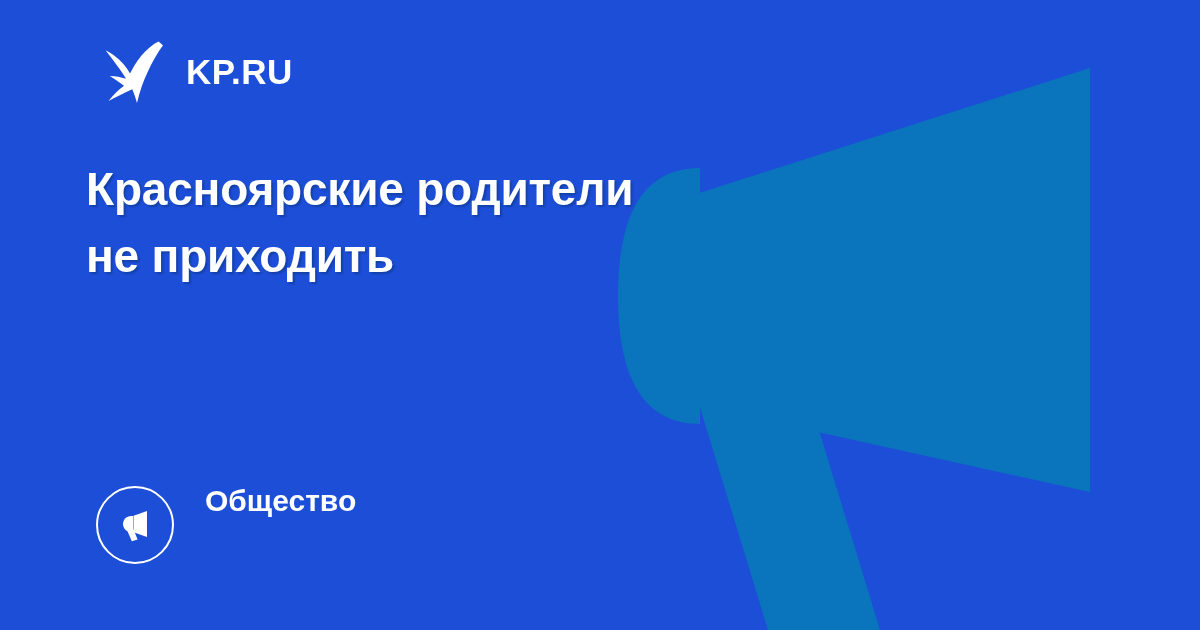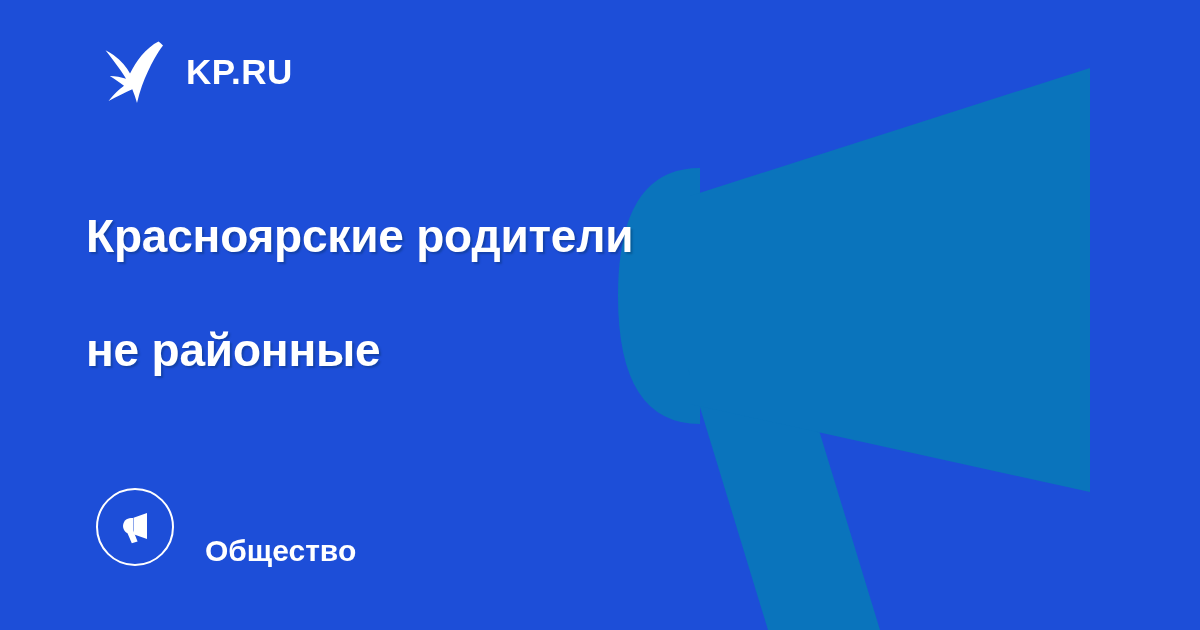--- a/index.html
+++ b/index.html
@@ -68,31 +68,30 @@
     color: #ffffff;
     font-size: 46px;
     font-weight: bold;
     line-height: 67px;
     letter-spacing: -0.2px;
     text-shadow: 2px 2px 2px rgba(0, 40, 75, 0.33);
   }
   .headline-line {
     display: block;
     white-space: nowrap;
-    margin-top: 47px;
   }
 
   
   .category {
     position: absolute;
     left: 96px;
     top: 486px;
     height: 80px;
     display: flex;
-    align-items: flex-end;
+    align-items: flex-start;
     z-index: 3;
   }
   .category-badge {
     width: 78px;
     height: 78px;
     border-radius: 50%;
     border: 2px solid #ffffff;
     box-sizing: border-box;
     display: flex;
     align-items: center;
@@ -132,21 +131,21 @@
         C22.2 37.6 24.4 40.9 26 43.8 C21.2 42.2 15.4 41.2 9.8 41 C14.5 44 19.6 47.4 24 50.8
         C20.2 53.5 14.6 58.6 8.6 66 C16.6 61.8 25.4 57.2 32.3 54.2 C34 58.4 35.6 63 37 68
         C38.4 62.2 40 56.4 41.9 51 C45.4 41.4 50 31.5 54.5 23.5 C57 19 60 14.4 63 10.4
         C61.4 9 60 7.7 58.5 6.5 Z"></path>
     </svg>
     <div class="brand-name">KP.RU</div>
   </div>
 
   <div class="headline">
     <span class="headline-line">Красноярские родители</span>
-    <span class="headline-line">не районные</span>
+    <span class="headline-line">не приходить</span>
   </div>
 
   <div class="category">
     <div class="category-badge">
       <svg width="44" height="44" viewBox="0 0 44 44" aria-hidden="true">
 
         <path fill="#ffffff" d="M18 13 C13.6 13 10 16.6 10 21 C10 25.4 13.6 29 18 29 L20 29 L20 13 Z"></path>
 
         <path fill="#ffffff" d="M14.2 27.4 L20.2 25.6 L24.6 36.5 L18.8 38.2 Z"></path>
 

